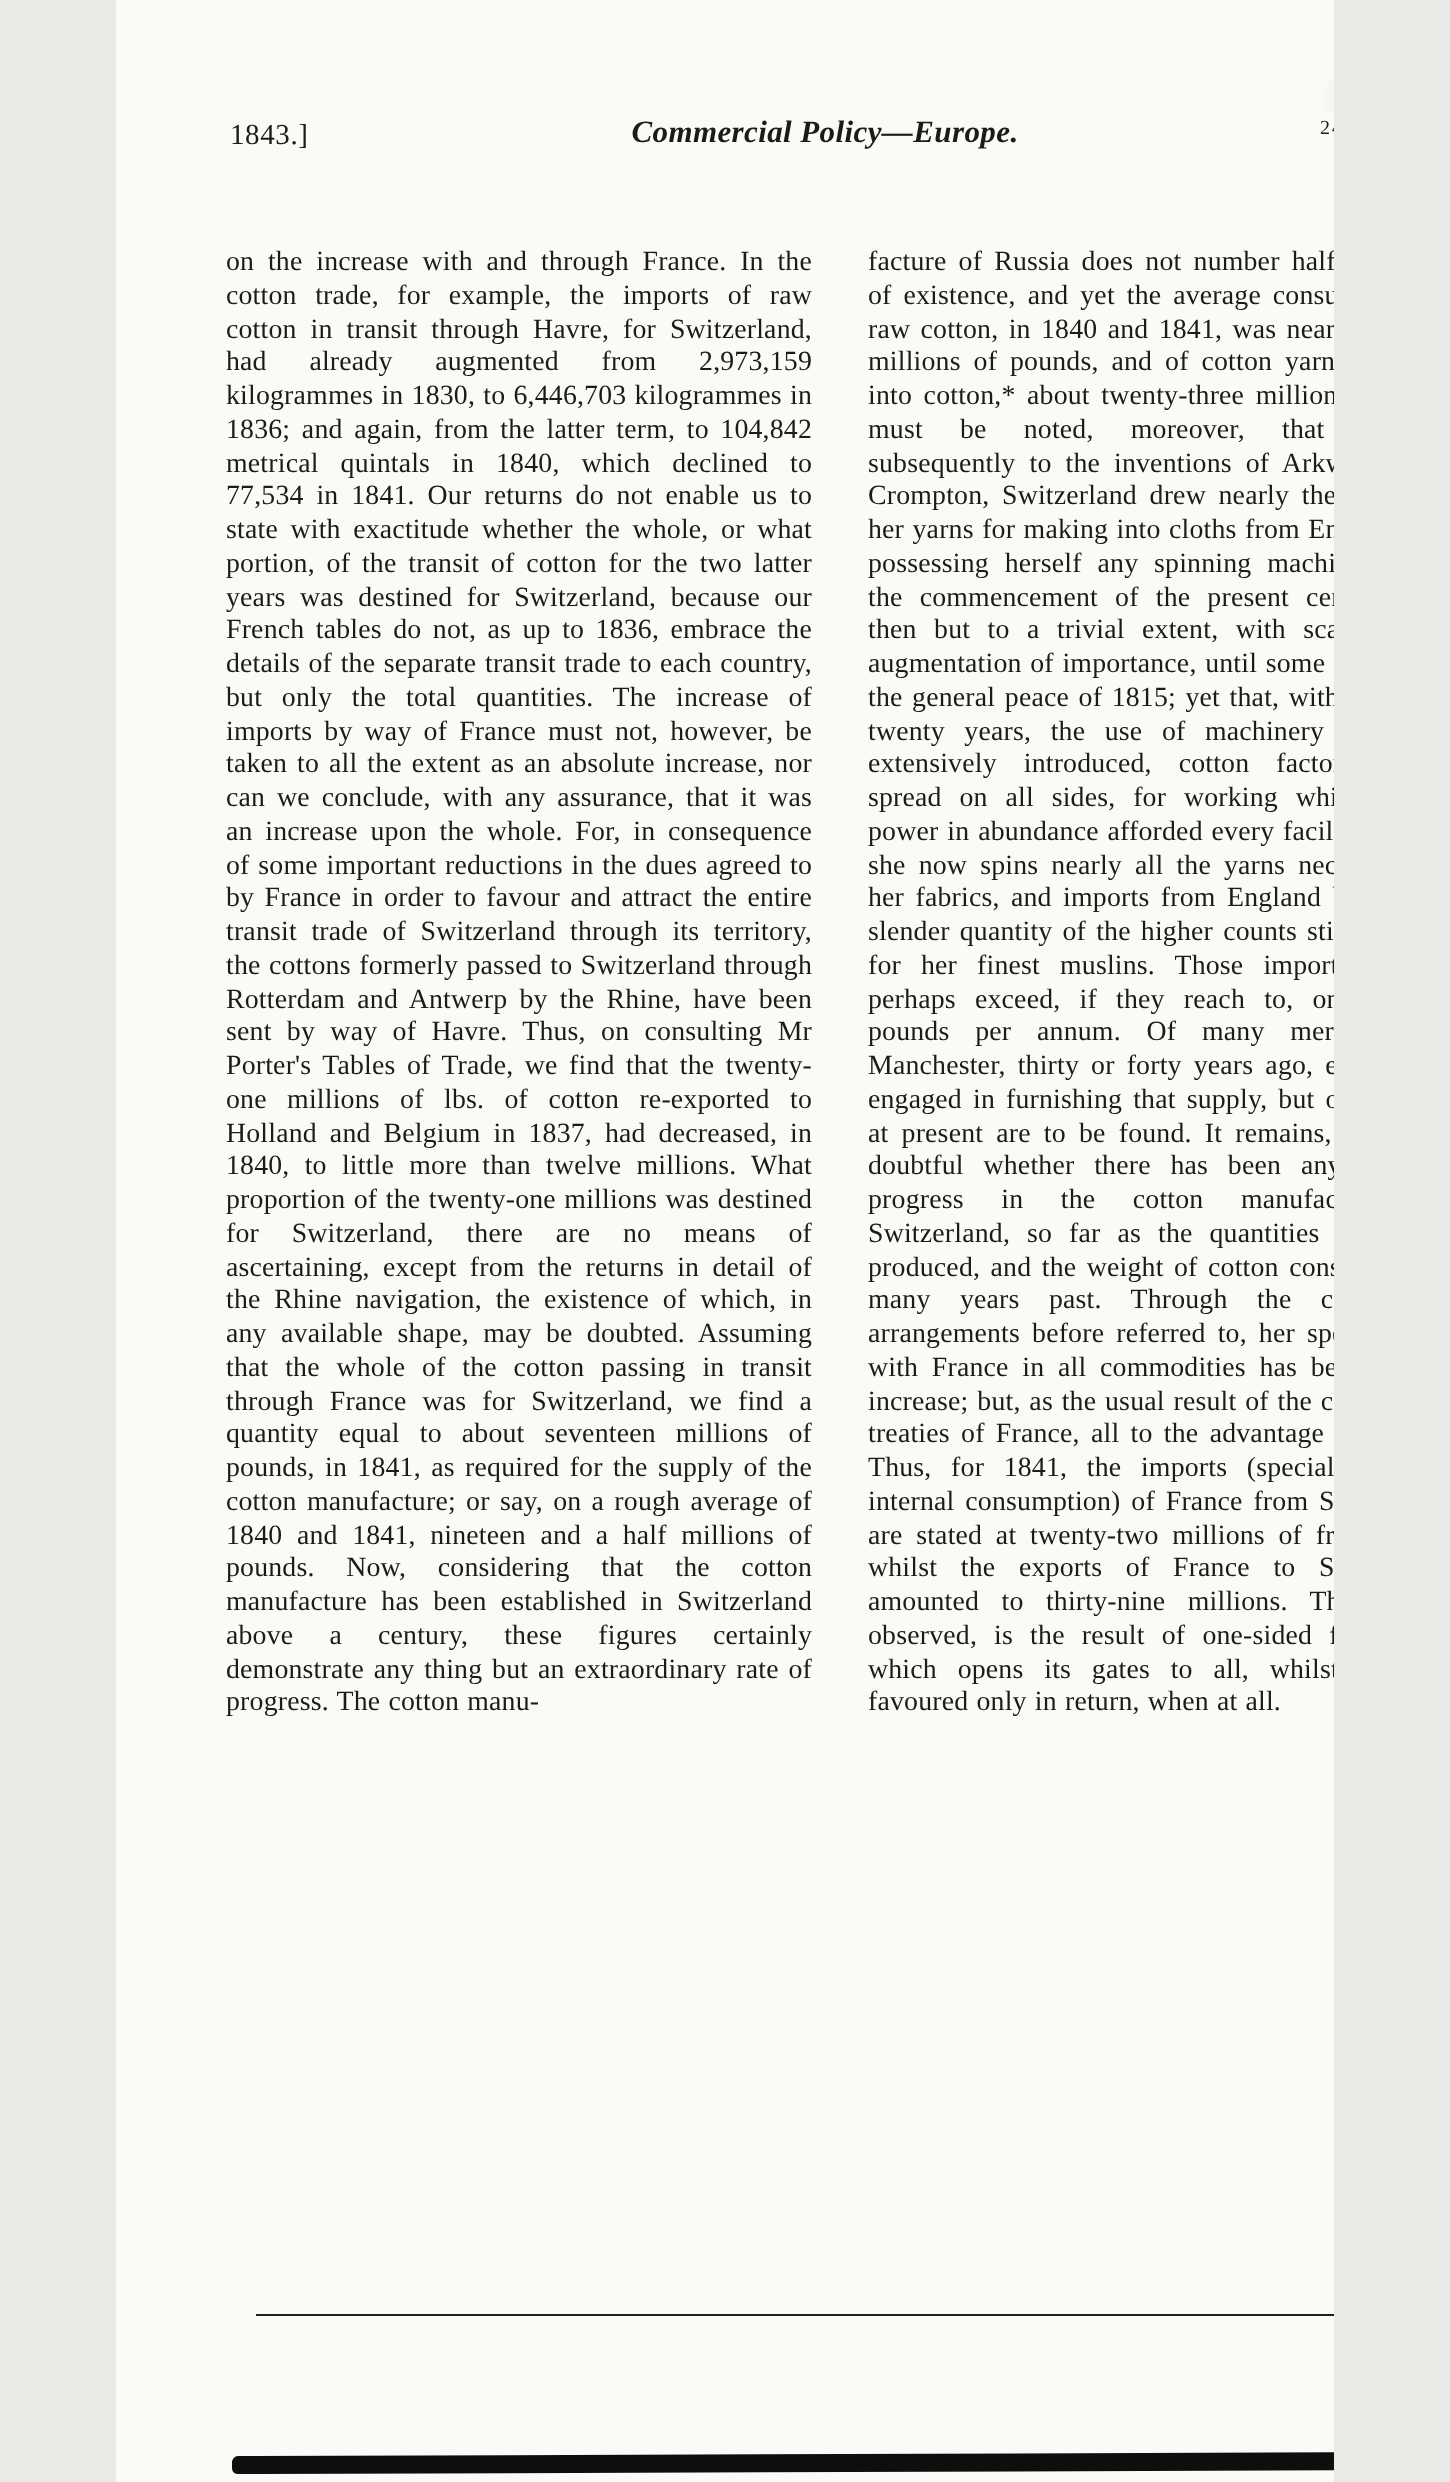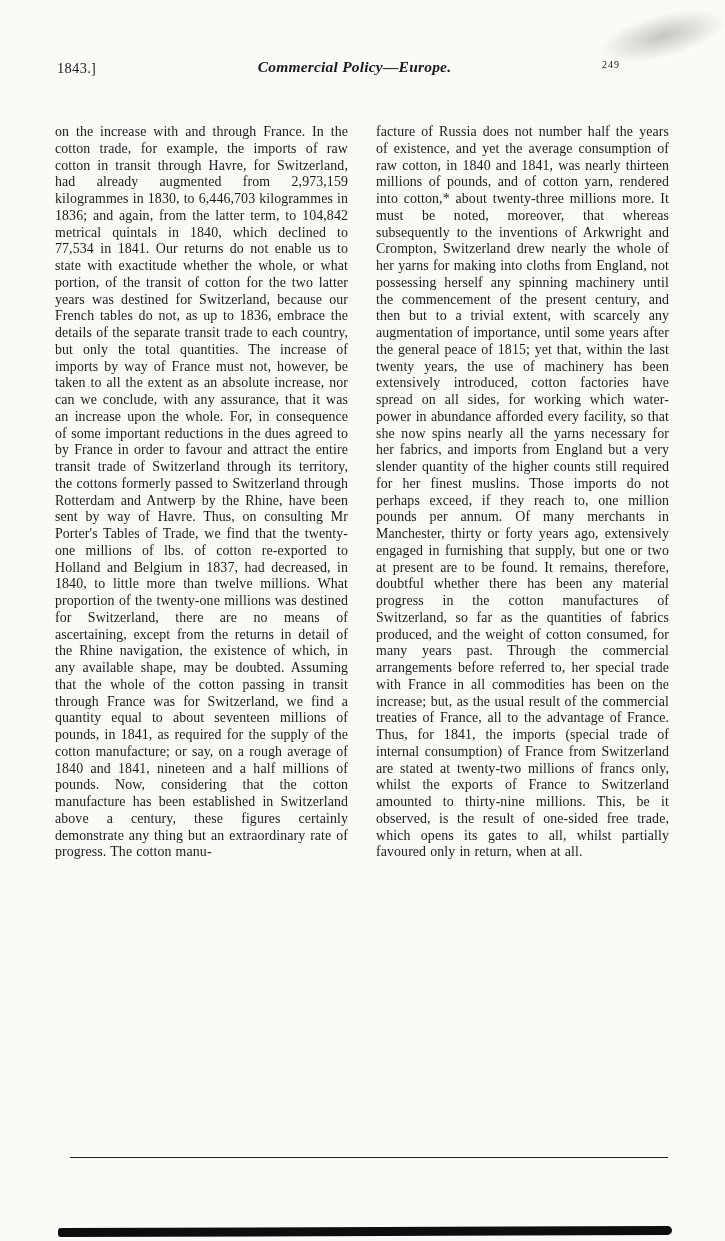--- a/index.html
+++ b/index.html
@@ -2,21 +2,21 @@
 <html><head>
 <meta charset="utf-8">
 <style>
   html, body {
     margin: 0;
     padding: 0;
     background: #e9e9e6;
   }
   .page {
     position: relative;
-    width: 725px;
+    width: 609px;
     height: 1241px;
     margin: 0 auto;
     background: #fafaf6;
     overflow: hidden;
     font-family: "Liberation Serif", "DejaVu Serif", serif;
     color: #1b1b1b;
   }
   
   .smudge {
     position: absolute;

